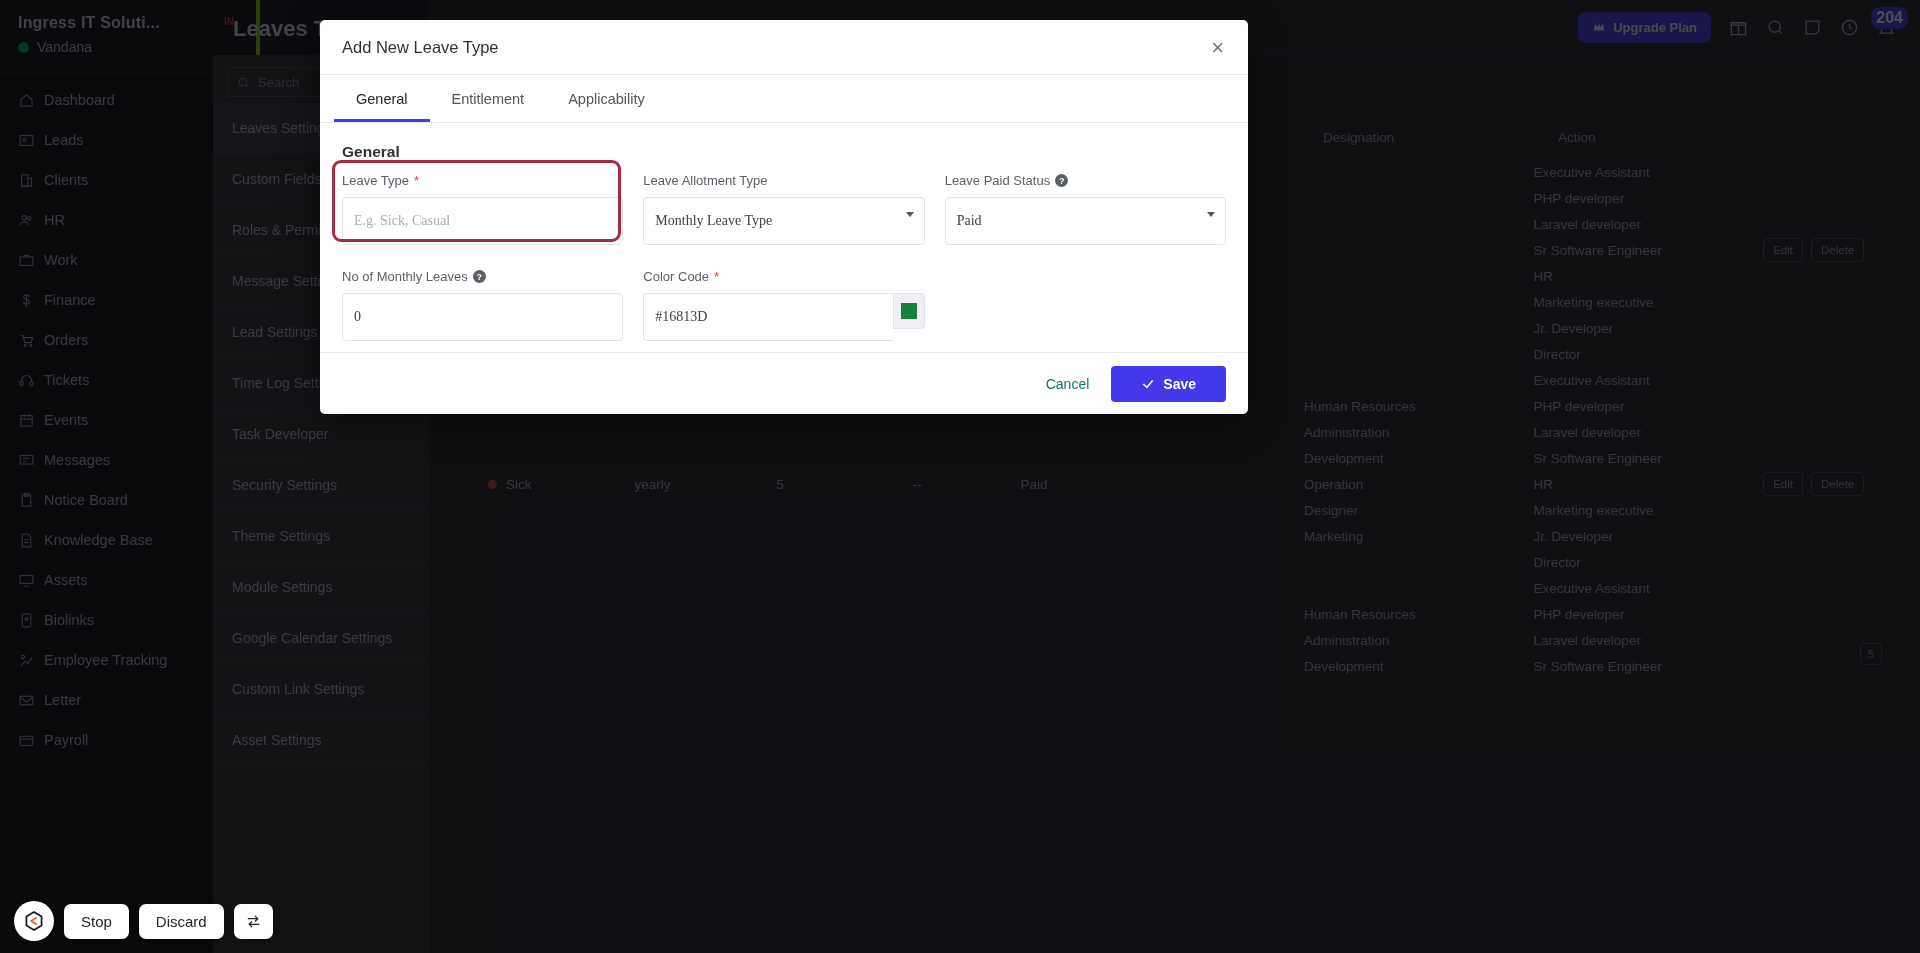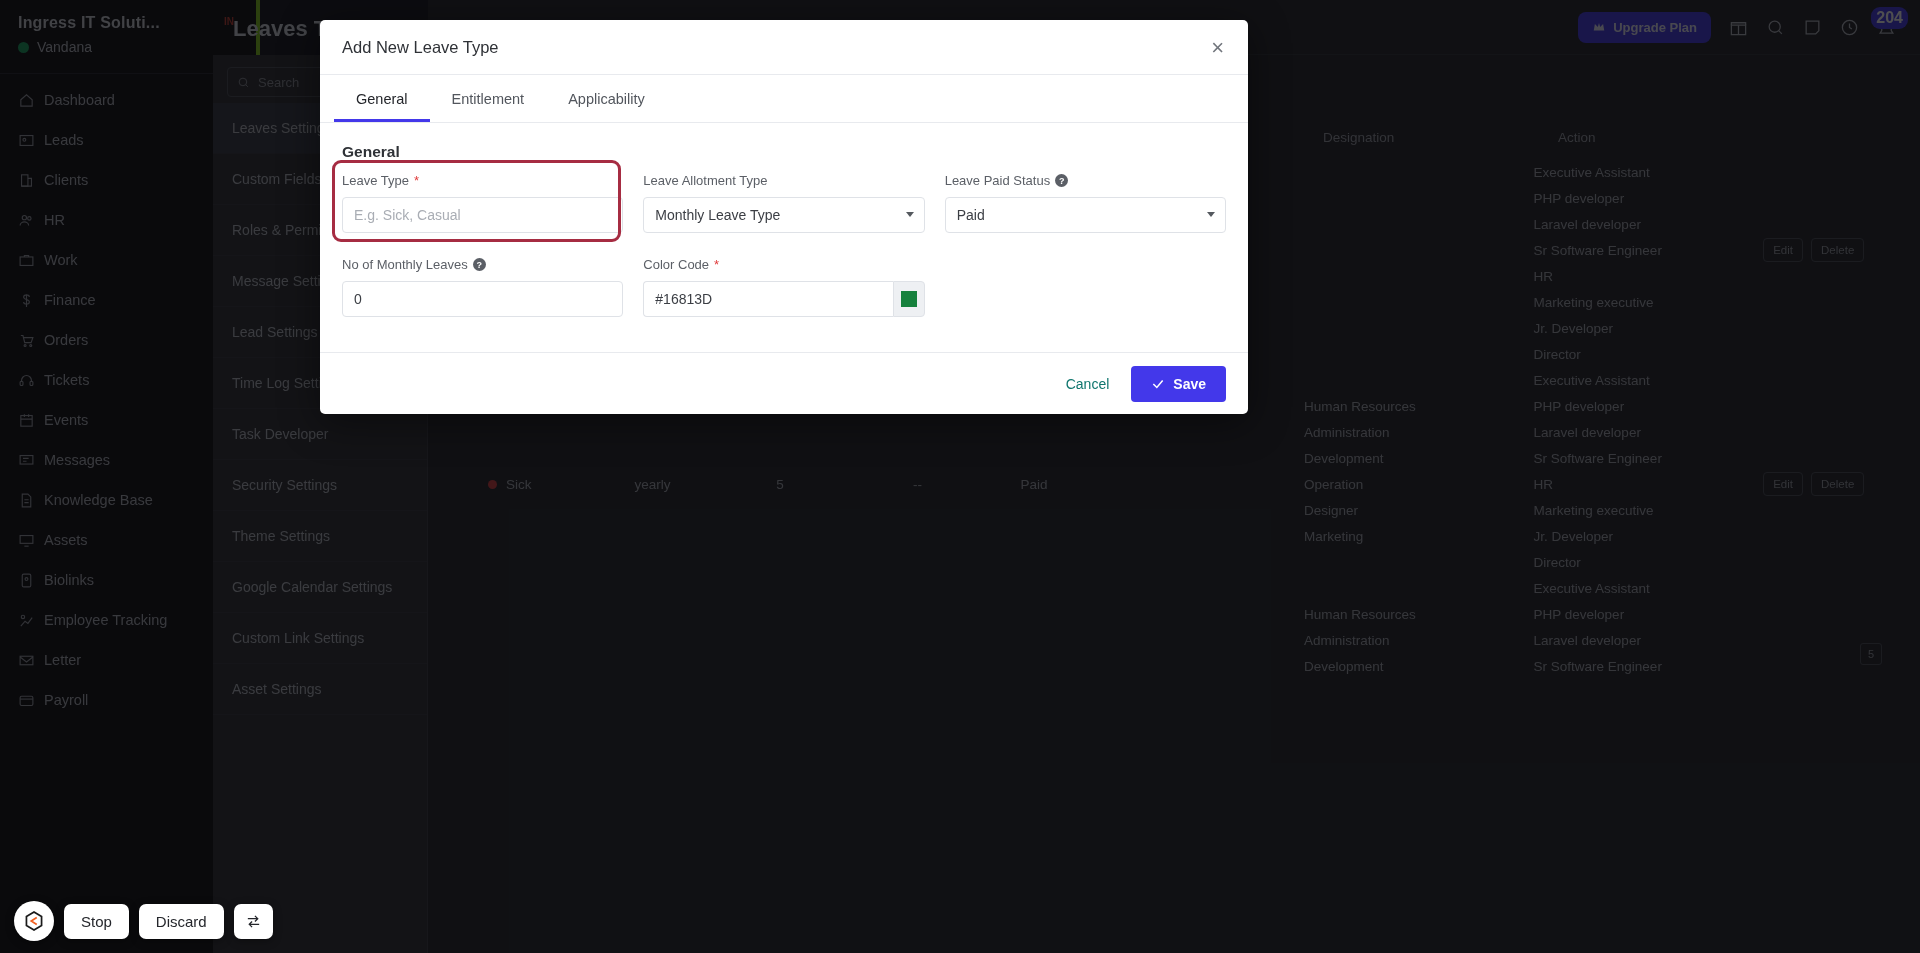--- a/index.html
+++ b/index.html
@@ -105,23 +105,23 @@
   .m-body { padding: 20px 14px 0 14px; flex:1; }
   .sec-title { font-size: 15.5px; font-weight: 700; color:#2e3136; padding-left: 8px; margin-bottom: 12px;}
 
   .grid { display:flex; gap: 20px; padding: 0 8px; }
   .col { flex: 1; position: relative; }
   .lbl { font-size: 13px; color:#5b5f66; margin-bottom: 9px; display:flex; align-items:center; gap:5px;}
   .req { color:#e03b3b; font-size: 13px; }
   .help { width:13px;height:13px;border-radius:50%;background:#5b5f66;color:#fff;font-size:9px;
           display:inline-flex;align-items:center;justify-content:center; font-weight:700;}
   .inp {
-    width: 100%; height: 36px; border:1px solid #dfe2e7; border-radius:4px;
+    width: 100%; height: 48px; border:1px solid #dfe2e7; border-radius:4px;
     font-size: 14px; color:#3b3e44; padding: 0 11px; background:#fff;
-    font-family: Liberation Sans, sans-serif; outline: none;
+    font-family: Liberation Serif, serif; outline: none;
   }
   .inp::placeholder { color:#a9adb4; }
   .sel { position: relative; }
   .sel .inp { appearance:none; -webkit-appearance:none; padding-right: 10px; cursor:pointer;}
   .caret { position:absolute; right:11px; top:15px; width:0;height:0;
            border-left:4px solid transparent;border-right:4px solid transparent;
            border-top:5px solid #55595f; pointer-events:none;}
   .focus-ring {
     position:absolute; left:-10px; top:-13px; width: 289px; height: 82px;
     border: 3px solid #a62c42; border-radius: 9px; pointer-events:none;
@@ -133,21 +133,21 @@
     border-top-right-radius:4px; border-bottom-right-radius:4px;
     display:flex; align-items:center; justify-content:center; cursor:pointer;
   }
   .swatch { width: 16px; height: 16px; background:#16813D; }
   .row2 { margin-top: 24px; }
   .m-foot { border-top: 1px solid #e8eaee; height: 62px; display:flex; align-items:center;
             justify-content:flex-end; gap: 6px; padding-right: 22px; }
   .btn-cancel { background:none;border:none;color:#0f766e;font-size:14px;cursor:pointer;padding:9px 16px;
                 font-family:"Liberation Sans", sans-serif;}
   .btn-save { background:#4338ea;color:#fff;border:none;border-radius:4px;font-size:14px;font-weight:700;
-              padding: 10px 20px; display:flex; align-items:center;gap:8px;cursor:pointer;
+              padding: 10px 30px; display:flex; align-items:center;gap:8px;cursor:pointer;
               font-family:"Liberation Sans", sans-serif;}
   .btn-save svg{width:14px;height:14px;fill:none;stroke:#fff;stroke-width:2.6;}
 
   
   .agentbar { position:absolute; left: 14px; bottom: 12px; display:flex; align-items:center; gap:10px; z-index: 20;}
   .agent-logo { width:40px;height:40px;border-radius:50%;background:#fff;display:flex;align-items:center;
                 justify-content:center; box-shadow:0 2px 8px rgba(0,0,0,.4);}
   .agent-logo svg{width:22px;height:22px;}
   .agent-btn { background:#fff;border-radius:7px;padding:9px 17px;font-size:15px;color:#24262b;
                box-shadow:0 2px 8px rgba(0,0,0,.35); cursor:pointer;}
@@ -265,20 +265,30 @@
             <span class="sb-chev"></span>
           </div>
           <div class="sb-item">
             <span class="sb-ico">
               <svg viewBox="0 0 24 24">
                 <rect x="3" y="5" width="18" height="12"></rect>
                 <path d="M7 9h8M7 13h5"></path>
               </svg>
             </span>
             <span class="sb-label">Messages</span>
+            <span class="sb-chev"></span>
+          </div>
+          <div class="sb-item">
+            <span class="sb-ico">
+              <svg viewBox="0 0 24 24">
+                <rect x="6" y="4" width="12" height="16"></rect>
+                <rect x="9" y="2" width="6" height="4"></rect>
+              </svg>
+            </span>
+            <span class="sb-label">Notice Board</span>
             <span class="sb-chev"></span>
           </div>
           <div class="sb-item">
             <span class="sb-ico">
               <svg viewBox="0 0 24 24">
                 <path d="M6 3h8l4 4v14H6z"></path>
                 <path d="M9 11h6M9 15h6"></path>
               </svg>
             </span>
             <span class="sb-label">Knowledge Base</span>
@@ -349,20 +359,21 @@
       <div id="set-list">
           <div class="set-item active">Leaves Settings</div>
           <div class="set-item">Custom Fields</div>
           <div class="set-item">Roles &amp; Permiss</div>
           <div class="set-item">Message Settin</div>
           <div class="set-item">Lead Settings</div>
           <div class="set-item">Time Log Settin</div>
           <div class="set-item">Task Developer</div>
           <div class="set-item">Security Settings</div>
           <div class="set-item">Theme Settings</div>
+          <div class="set-item">Module Settings</div>
           <div class="set-item">Google Calendar Settings</div>
           <div class="set-item">Custom Link Settings</div>
           <div class="set-item">Asset Settings</div>
         </div>
     </div>
 
     <div class="main">
       <div class="topbar">
         <div class="page-title">Leaves Type Settings</div>
         <div class="crumb">Home  ›  Settings  ›  Leave Type Settings</div>

